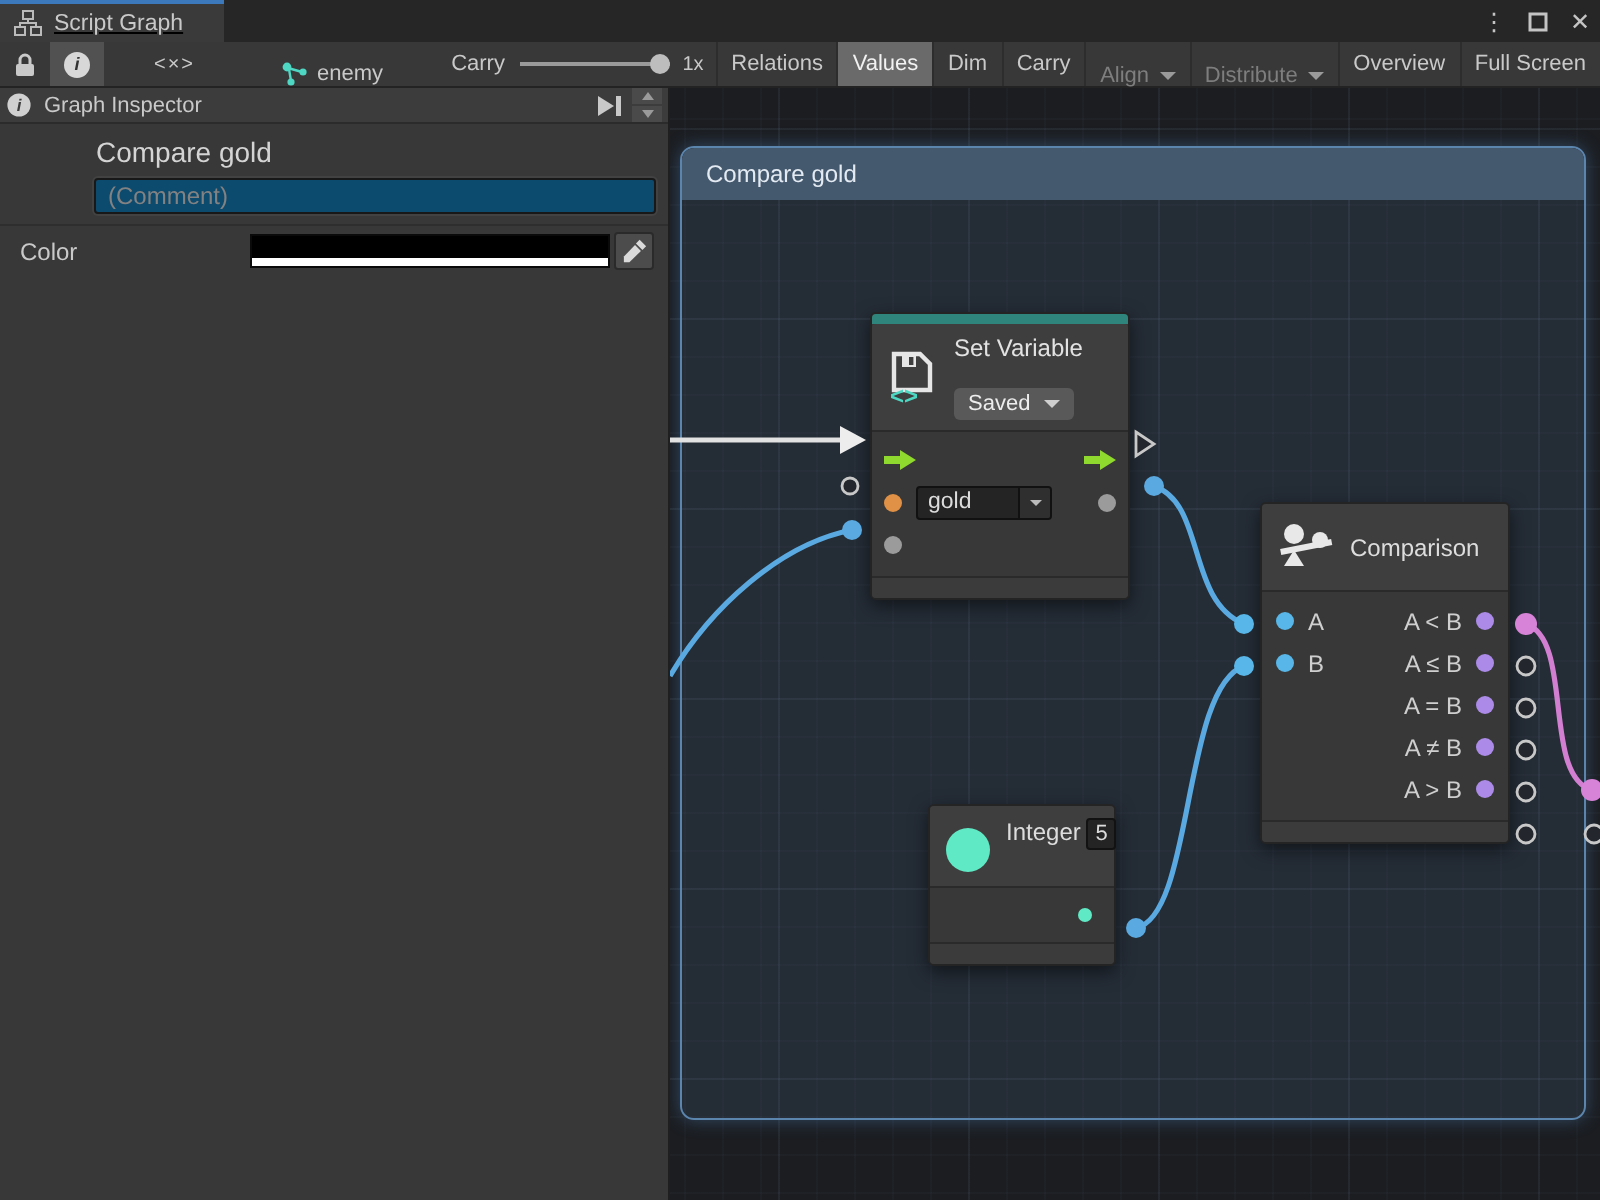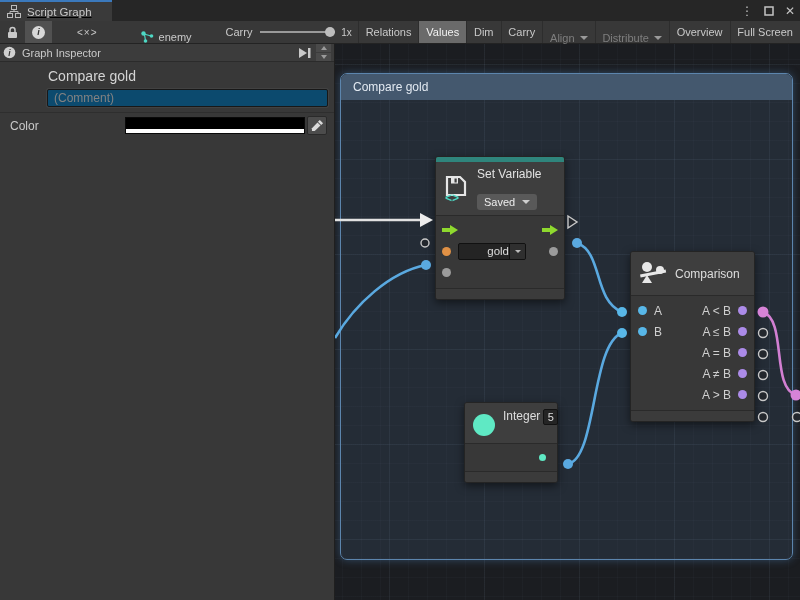--- a/index.html
+++ b/index.html
@@ -90,21 +90,21 @@
   .node-setvar { left:100px; top:112px; width:130px; }
   .sv-col { display:flex; flex-direction:column; gap:13px; }
   .sv-title { font-size:12px; color:#E2E2E2; }
   .saved-dd { background:#595959; border-radius:3px; padding:2px 7px; font-size:11px; color:#EDEDED;
     display:inline-flex; align-items:center; width:fit-content; }
   .saved-dd .caret-down { border-top-color:#CFCFCF; margin-left:7px; }
   .sv-body { padding:4px 6px 6px; }
   .flow-row { display:flex; justify-content:space-between; align-items:center; height:20px; }
   .port-row { display:flex; align-items:center; gap:7px; height:22px; }
   .gold-dd { display:flex; width:68px; height:17px; background:#242424; border:1px solid #111;
-    border-radius:2px; overflow:hidden;text-align:right; }
+    border-radius:2px; overflow:hidden; }
   .gold-dd .val { flex:1; font-size:11.5px; color:#DCDCDC; padding:1px 0 0 5px; }
   .gold-dd .dd-btn { width:16px; border-left:1px solid #111; background:#2F2F2F;
     display:flex; align-items:center; justify-content:center; }
   .gold-dd .caret-down { border-left-width:3.5px; border-right-width:3.5px; border-top-width:3.5px;
     border-top-color:#BBB; margin:0; }
 
   
   .node-cmp { left:295px; top:207px; width:125px; }
   .cmp-header { padding:9px 8px; }
   .cmp-body { padding:4px 0 5px; }

